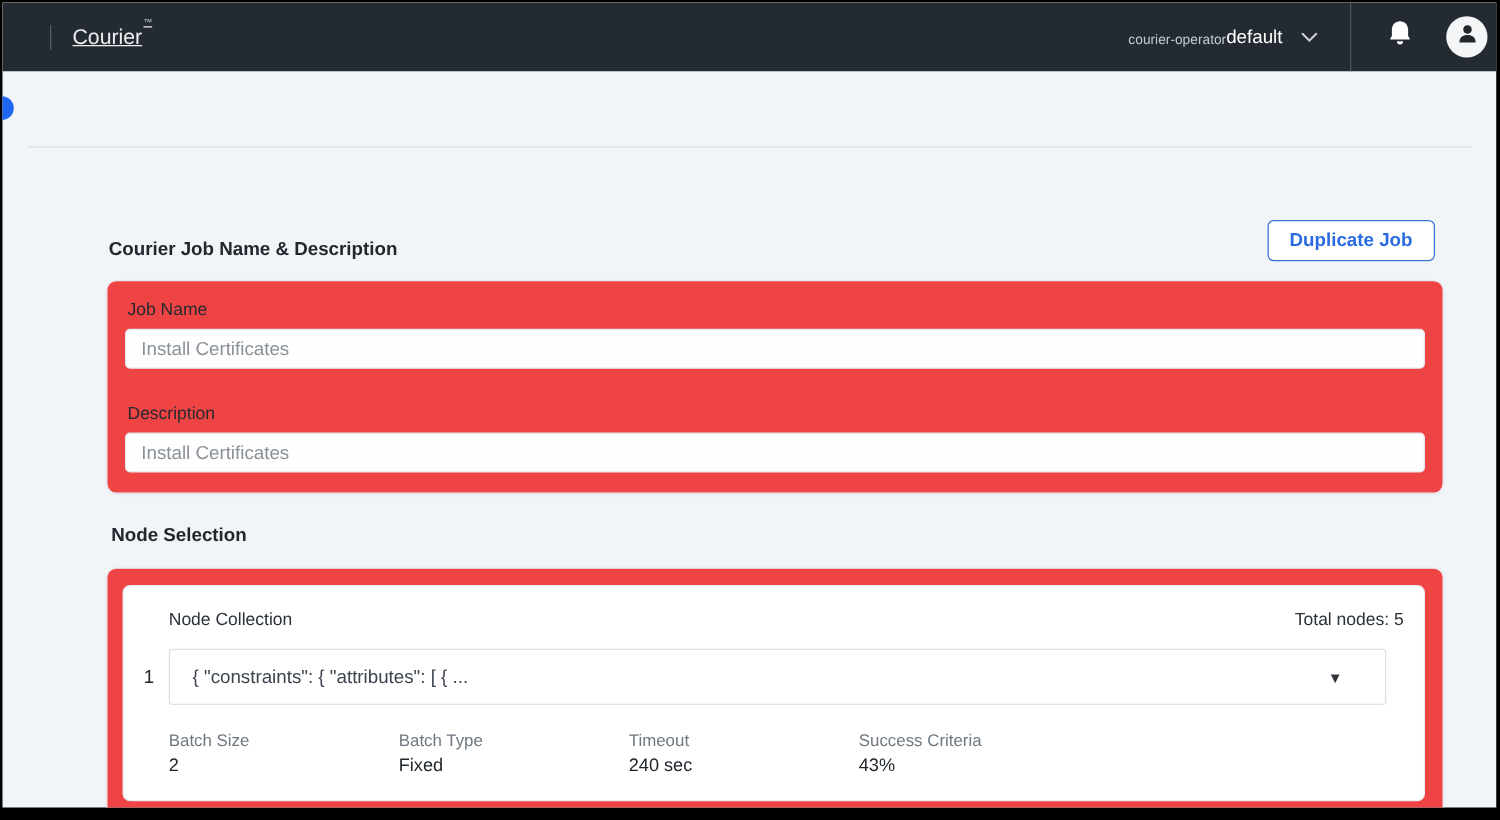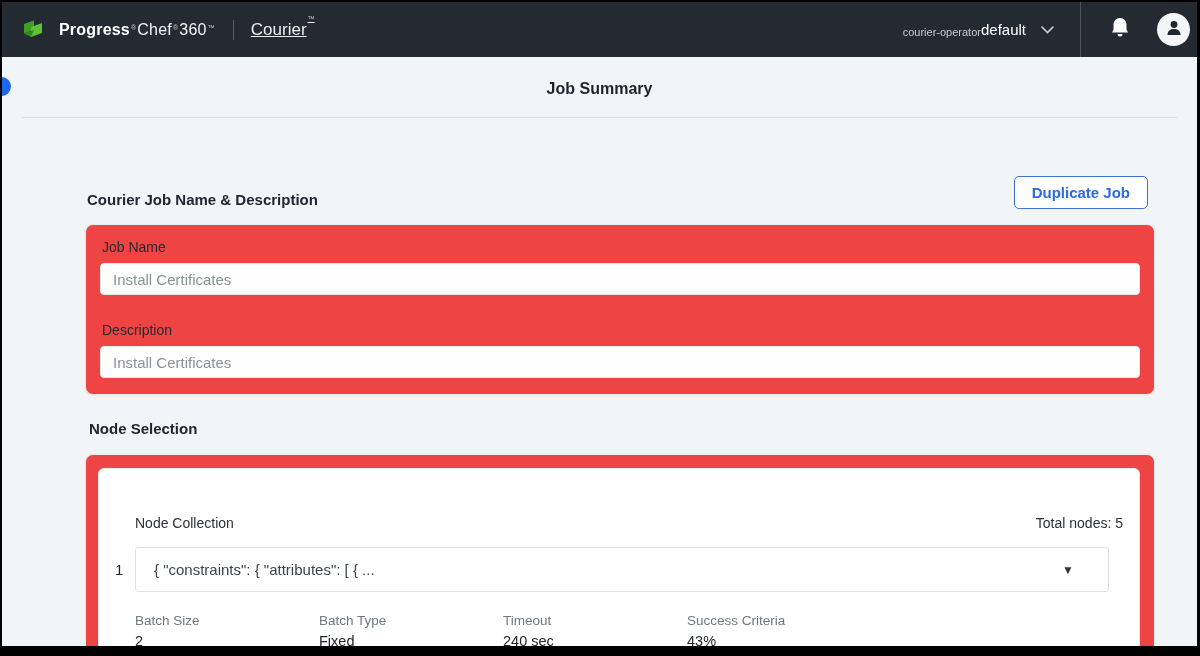--- a/index.html
+++ b/index.html
@@ -93,21 +93,21 @@
   }
   .field + .field { margin-top: 26px; }
 
   .section2-heading { margin-top: 25px; margin-left: 4px; }
 
   .card2 { margin-top: 17px; padding: 13px 14px 13px 12px; }
   .inner-card {
     border: 1px solid #e8ecf0; border-radius: 6px; background: #fff;
     padding: 18px 16px 17px 14px;
   }
-  .collection-row { display: flex; align-items: center; margin-top: 28px; }
+  .collection-row { display: flex; align-items: center; }
   .collection-label { font-size: 14px; color: #2a3138; margin-left: 22px; }
   .total-nodes { margin-left: auto; font-size: 14px; color: #2a3138; }
 
   .selector-row { display: flex; align-items: center; margin-top: 16px; }
   .row-index { width: 22px; font-size: 15px; color: #21272e; text-align: left; padding-left: 2px; }
   .node-selector {
     flex: 1; height: 45px; margin-right: 14px;
     border: 1px solid #dde2e7; border-radius: 3px; background: #fff;
     display: flex; align-items: center; padding: 0 22px 0 18px;
     cursor: pointer;
@@ -119,37 +119,20 @@
   .batch-col { width: 184px; }
   .batch-label { font-size: 13.5px; color: #6e7780; line-height: 18px; }
   .batch-value { font-size: 14.5px; color: #20262c; line-height: 19px; margin-top: 2px; }
 </style>
 </head>
 <body>
 
 <div class="viewport">
 
   <div class="topbar">
-    <div class="brand">
-      <span class="brand-logo">
-        <svg width="27" height="22" viewBox="0 0 27 22">
-          <polygon points="1,5 11,1.5 11,11 1,14.5" fill="#3f9e26"></polygon>
-          <polygon points="8,8 19,4 19,14 8,18" fill="#5cc234"></polygon>
-          <polygon points="1,14.5 11,11 8,18" fill="#2f8a1c"></polygon>
-        </svg>
-      </span>
-      <span class="brand-text">
-        <span class="bold">Progress</span>
-          <span class="tm">®</span>
-          <span class="light">Chef</span>
-          <span class="tm">®</span>
-          <span class="light">360</span>
-          <span class="tm">™</span>
-      </span>
-    </div>
     <div class="topbar-divider"></div>
     <div class="product-name">
       <span>Courier</span>
         <span class="tm">™</span>
     </div>
     <div class="topbar-spacer"></div>
 
     <div class="tenant">
       <div class="tenant-lines">
         <span class="tenant-org">courier-operator</span>
@@ -178,21 +161,20 @@
         <svg width="18" height="18" viewBox="0 0 18 18">
           <circle cx="9" cy="5.5" r="3.4" fill="#23282e"></circle>
           <path d="M2.5 16 C2.5 11.8 5.4 10 9 10 C12.6 10 15.5 11.8 15.5 16 Z" fill="#23282e"></path>
         </svg>
       </span>
     </div>
   </div>
 
   <div class="page-header">
     <div class="blue-dot"></div>
-    <div class="page-title">Job Summary</div>
     <hr class="header-rule">
   </div>
 
   <div class="content">
 
     <div class="section1-row">
       <div class="section-heading">Courier Job Name &amp; Description</div>
       <button class="duplicate-btn">Duplicate Job</button>
     </div>
 

